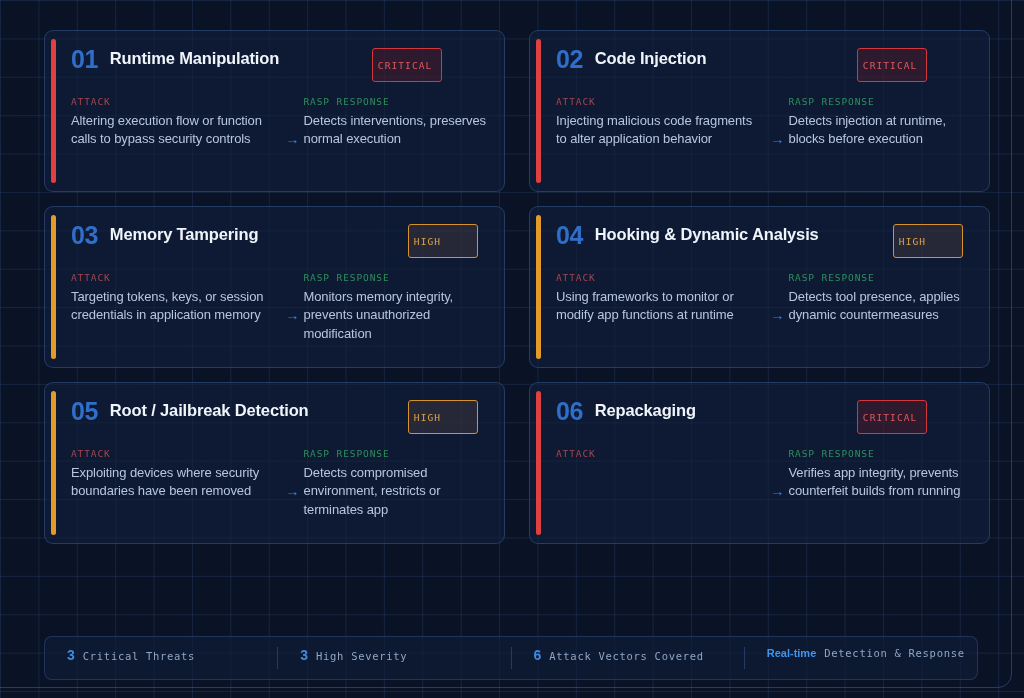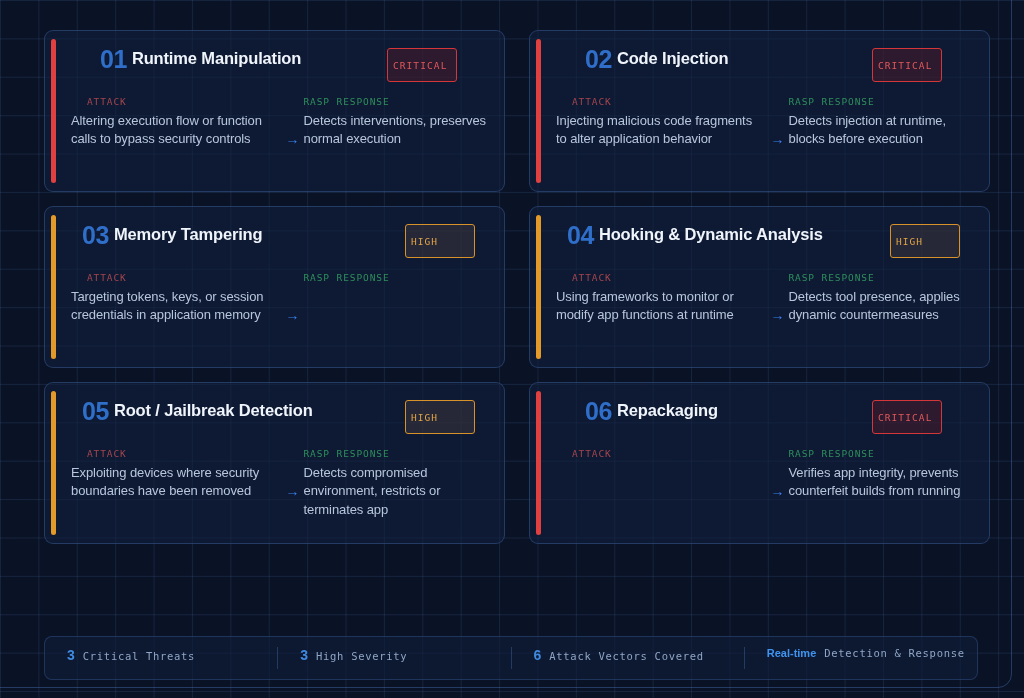--- a/index.html
+++ b/index.html
@@ -105,23 +105,22 @@
     bottom: 8px;
     width: 5px;
     border-radius: 3px;
   }
   .accent-critical { background: #e0403f; }
   .accent-high     { background: #e49a28; }
 
   .card-head {
     display: flex;
     align-items: flex-start;
-    gap: 5px;
+    gap: 12px;
     min-height: 36px;
-    justify-content: center;
   }
 
   .card-number {
     font-size: 25px;
     font-weight: bold;
     color: #2f6fc9;
     line-height: 1;
     letter-spacing: -0.5px;
     flex: 0 0 auto;
     padding-top: 1px;
@@ -172,21 +171,21 @@
   }
 
   .col { position: relative; }
 
   .col-label {
     font-family: "DejaVu Sans Mono", "Liberation Mono", monospace;
     font-size: 9.5px;
     letter-spacing: 0.9px;
     margin-bottom: 5px;
   }
-  .label-attack   { color: #a4454d; margin-left: 16px; }
+  .label-attack   { color: #a4454d; }
   .label-response { color: #2e8f5c; }
 
   .col-text {
     font-size: 13px;
     color: #b8c6dc;
     line-height: 1.42;
     letter-spacing: -0.1px;
   }
 
   .col-response { padding-left: 18px; }
@@ -301,20 +300,21 @@
             <div class="severity-badge badge-high">HIGH</div>
           </div>
           <div class="card-body">
             <div class="col col-attack">
               <div class="col-label label-attack">ATTACK</div>
               <div class="col-text">Targeting tokens, keys, or session credentials in application memory</div>
             </div>
             <div class="col col-response">
               <span class="arrow-icon">→</span>
               <div class="col-label label-response">RASP RESPONSE</div>
+              <div class="col-text">Monitors memory integrity, prevents unauthorized modification</div>
             </div>
           </div>
         </div>
         <div class="card">
           <div class="accent-bar accent-high"></div>
           <div class="card-head">
             <div class="card-number">04</div>
             <div class="card-title">Hooking &amp; Dynamic Analysis</div>
             <div class="severity-badge badge-high">HIGH</div>
           </div>

